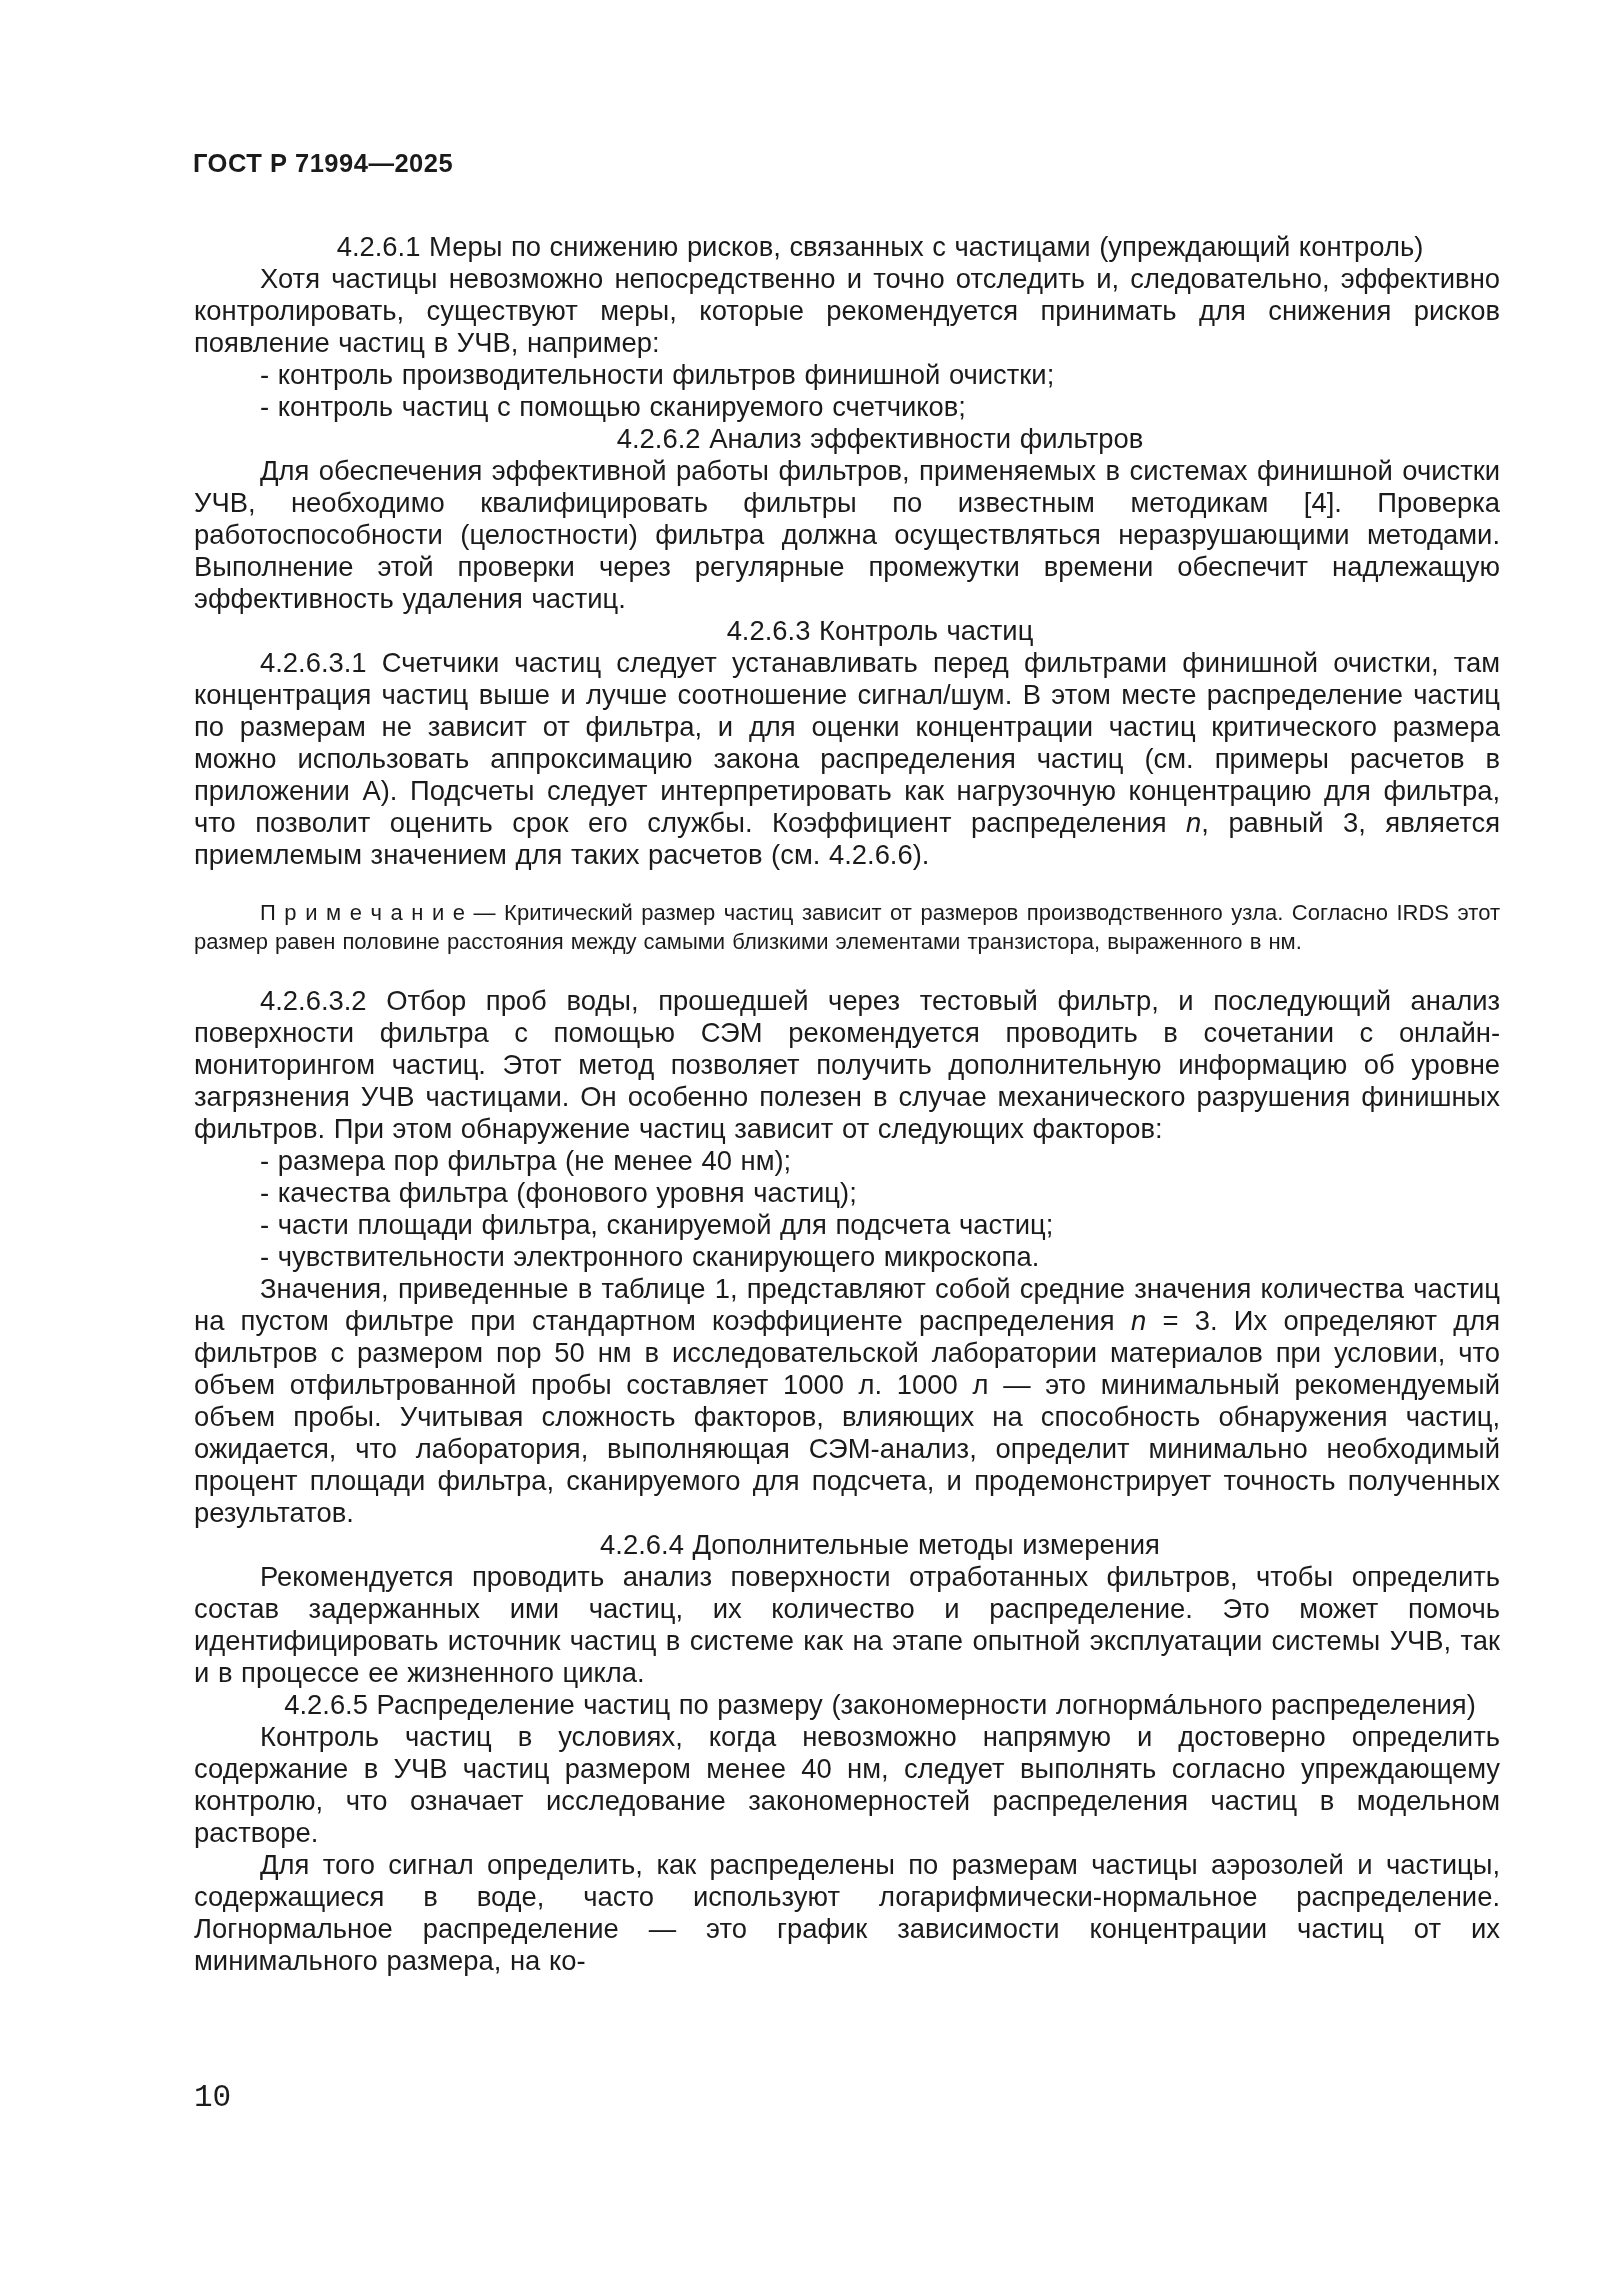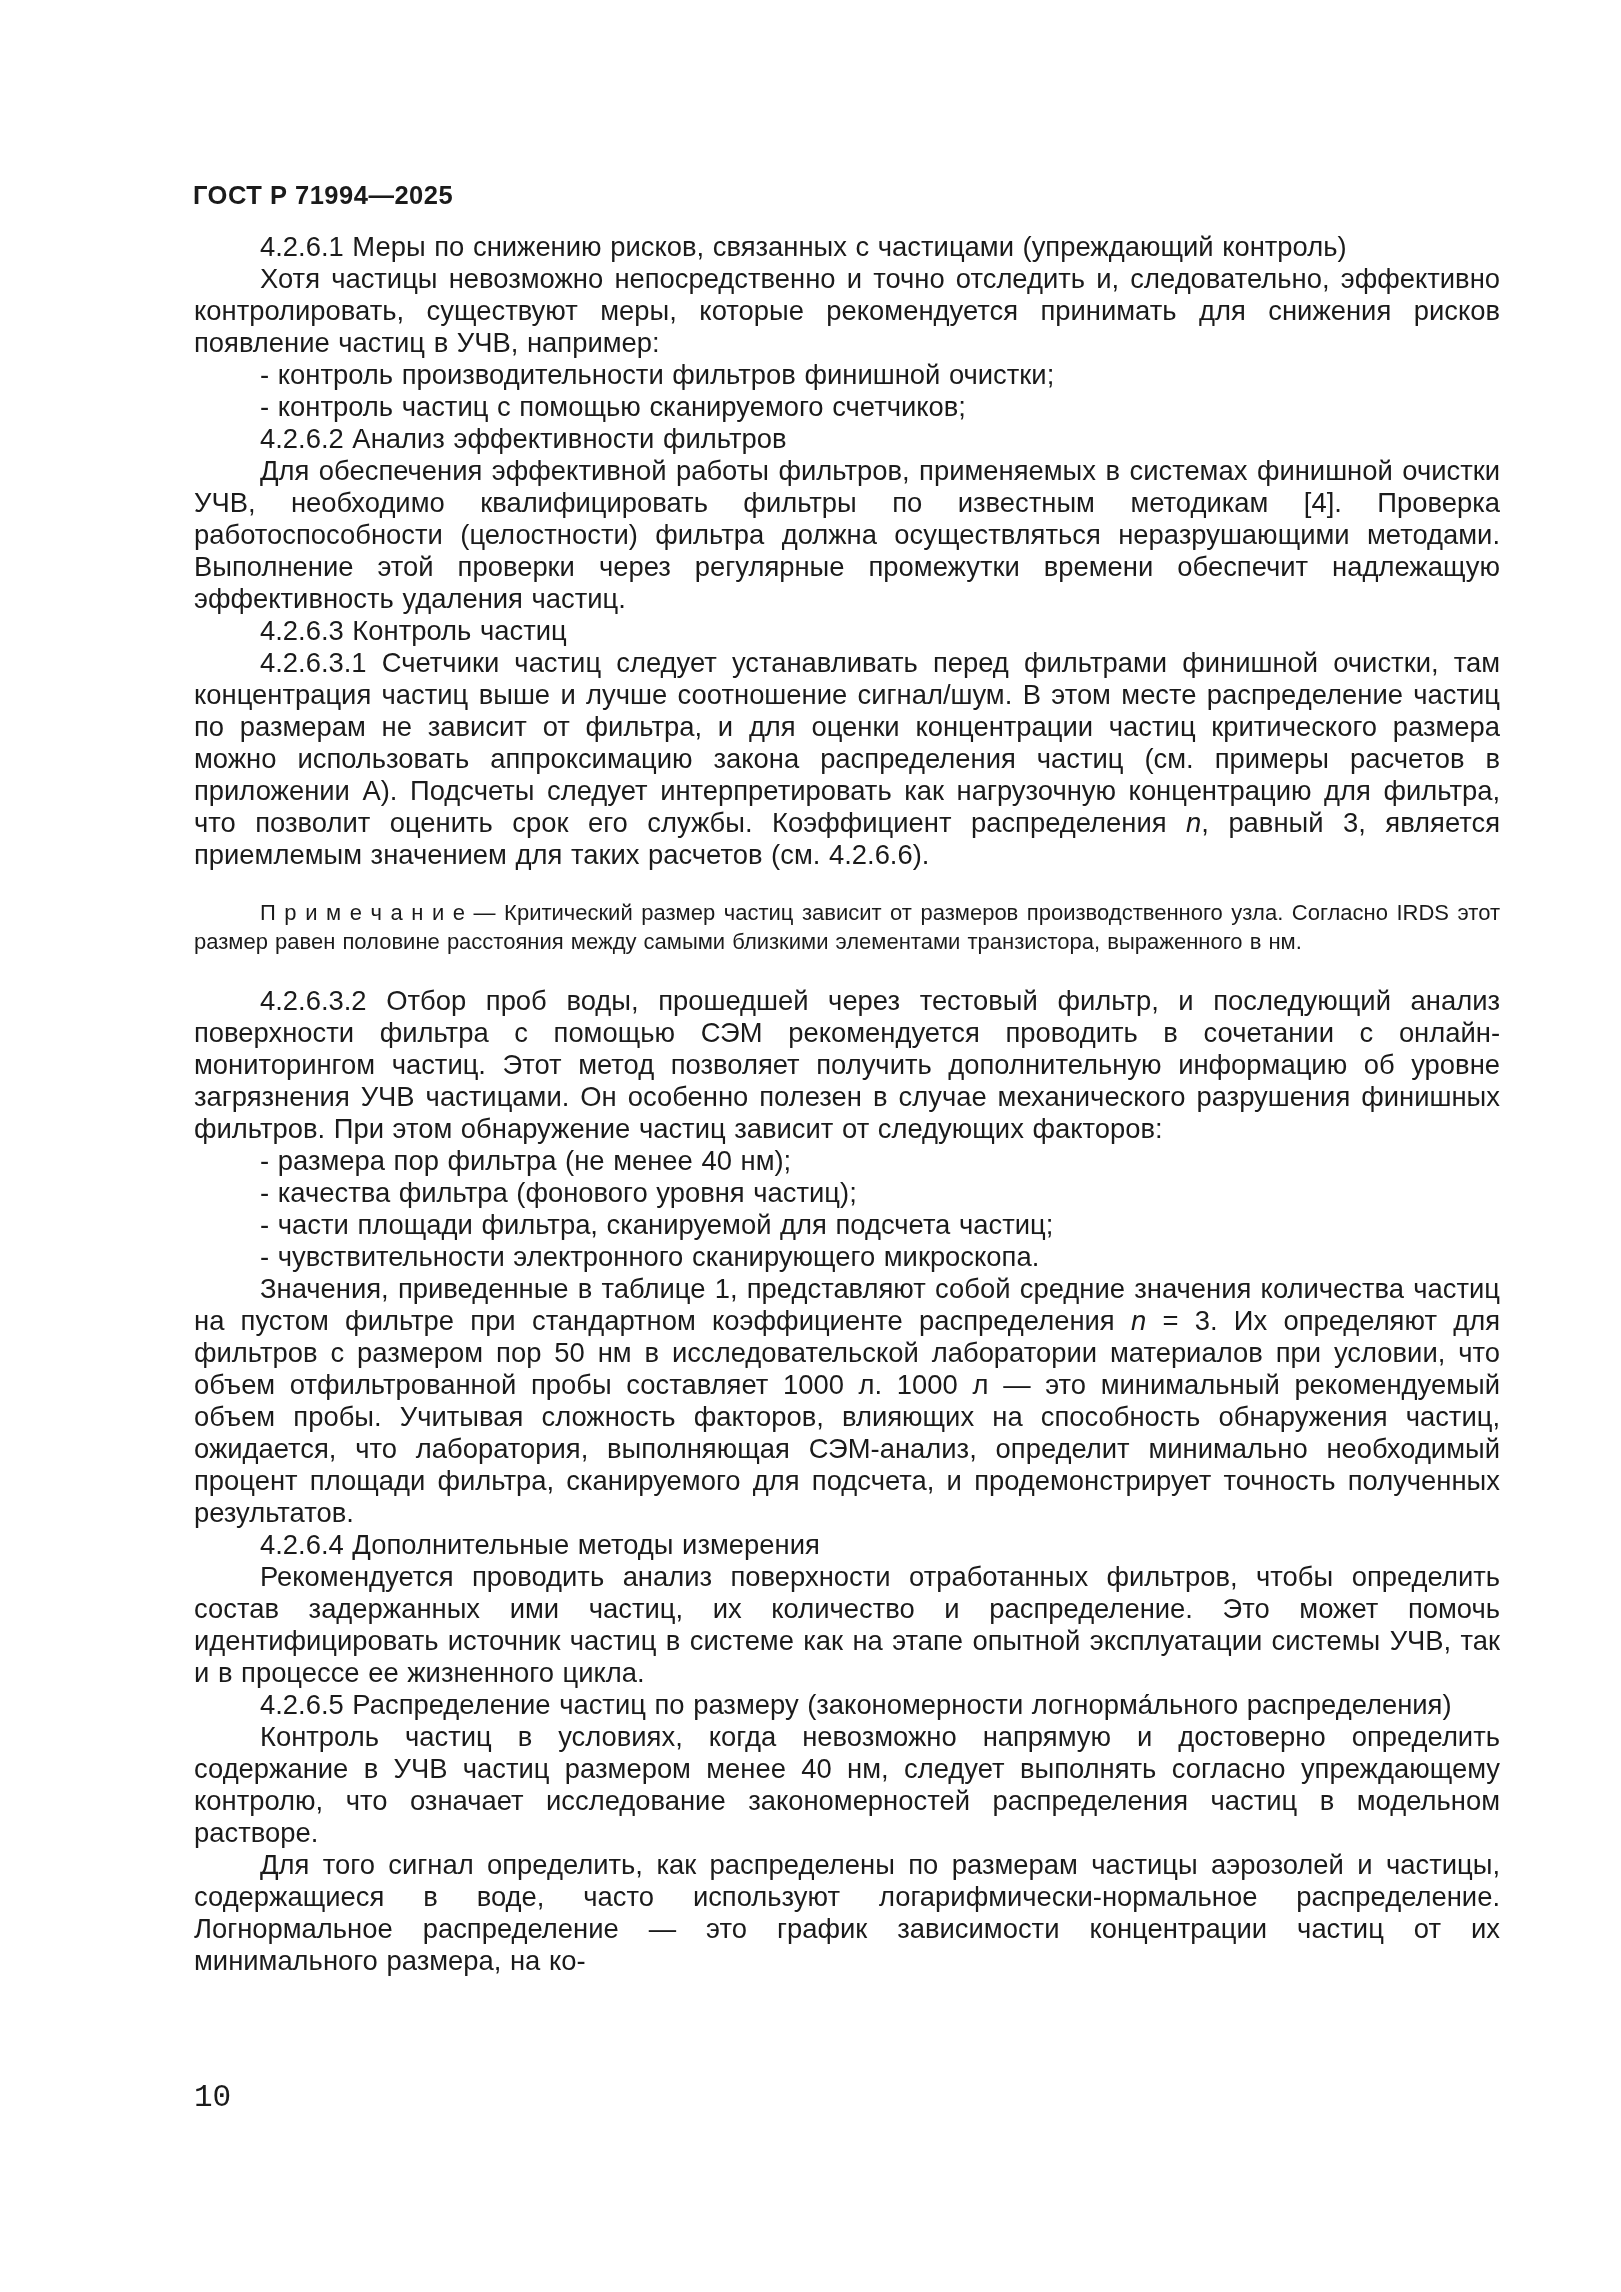--- a/index.html
+++ b/index.html
@@ -15,37 +15,36 @@
     position: absolute; inset: 0;
     background: #ffffff;
   }
   .doc-header {
     position: absolute;
     left: 193px; top: 147px;
     font-size: 25.5px; line-height: 32px;
     font-weight: bold;
     letter-spacing: 0.5px;
     white-space: nowrap;
-    margin-top: 32px;
   }
   .doc-body {
     position: absolute;
     left: 194px; top: 231px;
     width: 1306px;
   }
   .doc-body p {
     margin: 0;
     font-size: 27.4px;
     line-height: 32px;
     text-align: justify;
     text-indent: 66px;
     word-spacing: 1px;
   }
   .doc-body p.heading-line {
-    text-align: left;
+    text-align: center;
   }
   .doc-body p.note-block {
     font-size: 22px;
     line-height: 29px;
     margin: 27.4px 0 29px 0;
   }
   .doc-body .it { font-style: italic; }
   .page-number {
     position: absolute;
     left: 194px; top: 2082px;

